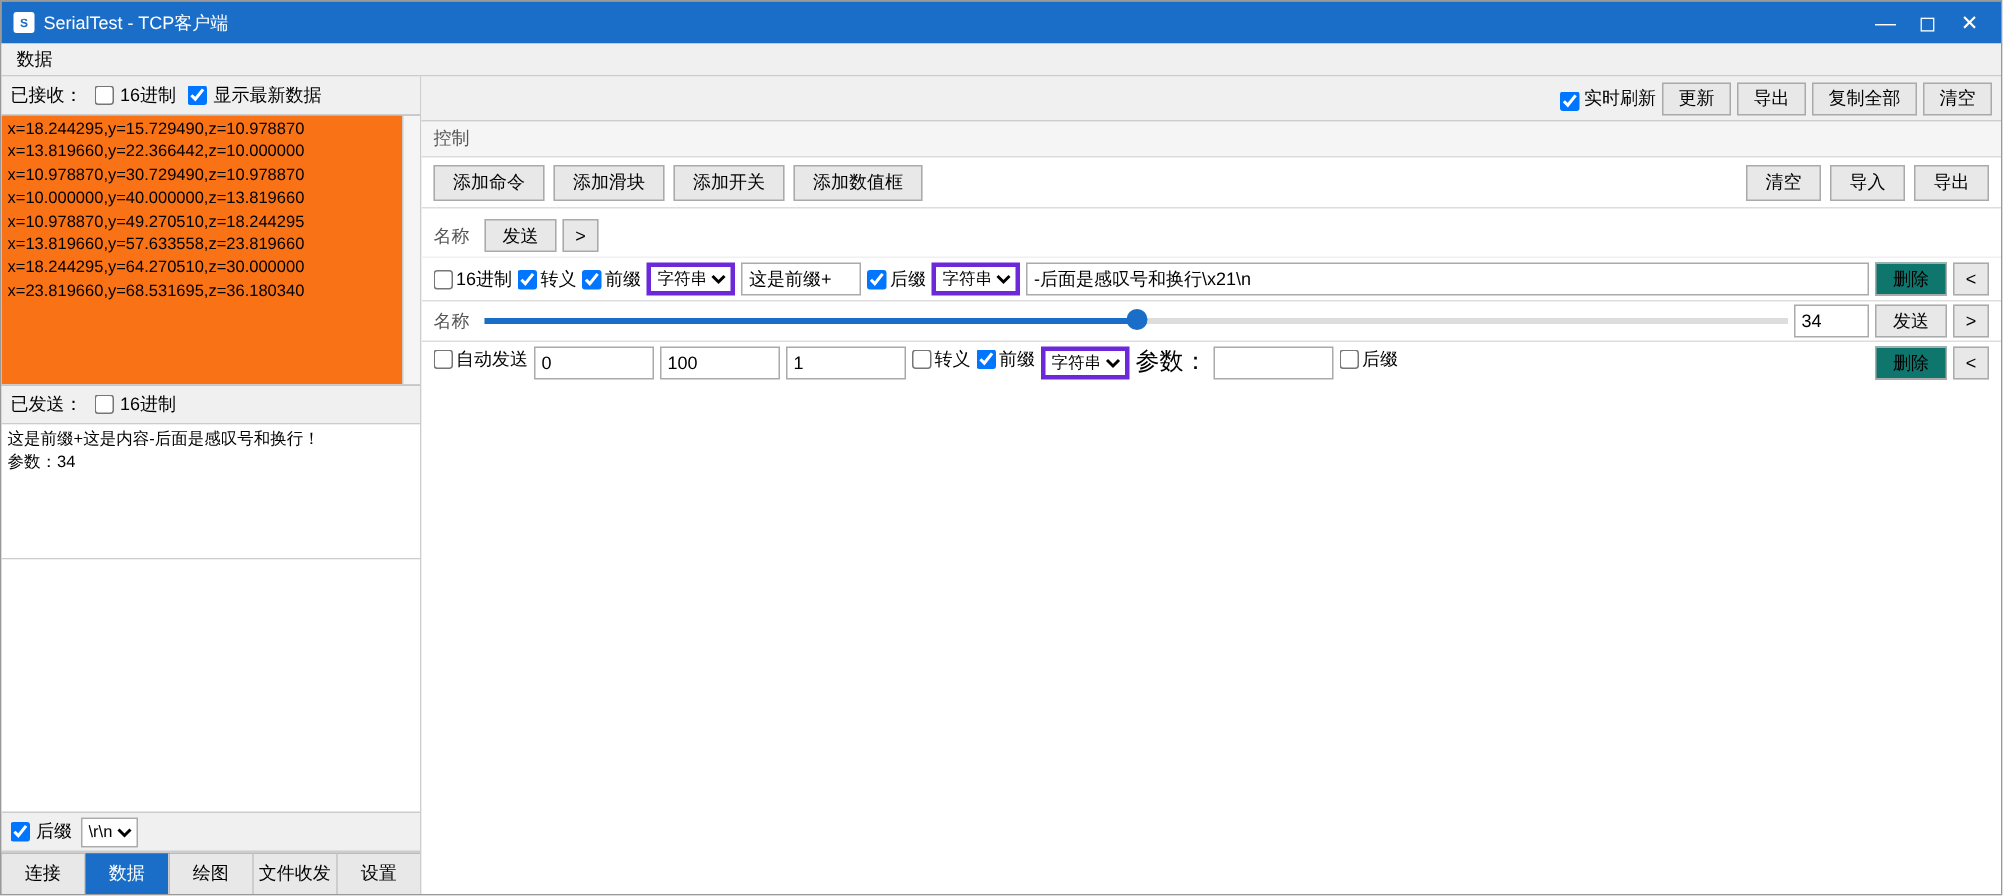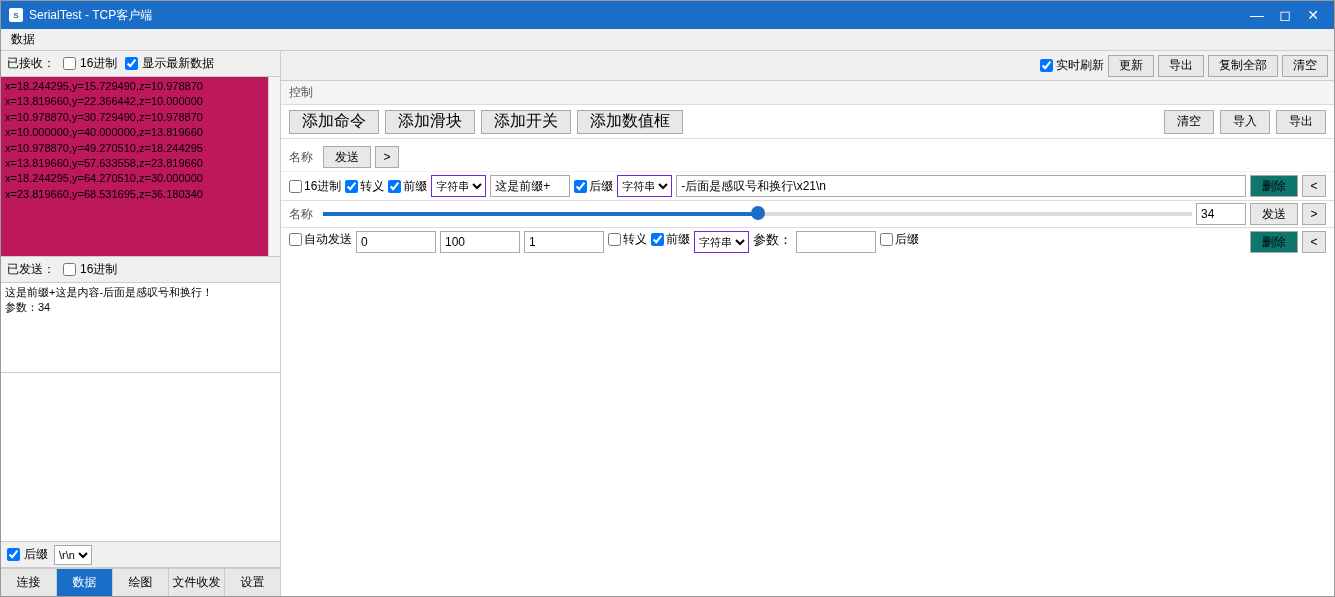--- a/index.html
+++ b/index.html
@@ -20,21 +20,21 @@
     .main-content { display: flex; flex: 1; overflow: hidden; }
 
     
     .left-panel { width: 280px; display: flex; flex-direction: column; border-right: 1px solid #ccc; background: #f0f0f0; }
 
     .received-header { padding: 3px 6px; background: #f0f0f0; border-bottom: 1px solid #ccc; display: flex; align-items: center; gap: 8px; height: 26px; }
     .received-label { font-size: 12px; }
     .checkbox-group { display: flex; align-items: center; gap: 4px; }
     .checkbox-group input[type=checkbox] { margin: 0; }
 
-    .received-area { flex: 1; background: #be185d; border-bottom: 1px solid #ccc; overflow: hidden; position: relative; padding: 2px 4px; font-size: 11px; color: #000; line-height: 1.4; }
+    .received-area { flex: 1; background: #f97316; border-bottom: 1px solid #ccc; overflow: hidden; position: relative; padding: 2px 4px; font-size: 11px; color: #000; line-height: 1.4; }
     .received-scrollbar { position: absolute; right: 0; top: 0; width: 12px; height: 100%; background: #f5f5f5; border-left: 1px solid #ccc; }
 
     .sent-header { padding: 3px 6px; background: #f0f0f0; border-bottom: 1px solid #ccc; display: flex; align-items: center; gap: 8px; height: 26px; }
     .sent-area { height: 90px; background: white; border-bottom: 1px solid #ccc; padding: 2px 4px; font-size: 11px; overflow: hidden; }
     .postfix-area { padding: 4px 6px; display: flex; align-items: center; gap: 6px; border-bottom: 1px solid #ccc; height: 26px; }
     .postfix-select { height: 20px; border: 1px solid #aaa; background: white; font-size: 11px; }
 
     .tab-bar { display: flex; border-top: 1px solid #ccc; height: 28px; background: #6d28d9; }
     .tab { flex: 1; display: flex; align-items: center; justify-content: center; cursor: pointer; border-right: 1px solid #ccc; font-size: 12px; background: #e8e8e8; }
     .tab:last-child { border-right: none; }
@@ -42,60 +42,60 @@
 
     .status-bar { background: #f0f0f0; border-top: 1px solid #ccc; display: flex; height: 22px; align-items: center; padding: 0 4px; gap: 6px; }
     .status-item { font-size: 11px; border-right: 1px solid #ccc; padding-right: 6px; }
     .status-item:last-child { border-right: none; }
 
     
     .right-panel { flex: 1; display: flex; flex-direction: column; background: white; }
 
     .top-toolbar { background: #f0f0f0; border-bottom: 1px solid #ccc; padding: 2px 6px; display: flex; align-items: center; justify-content: flex-end; gap: 4px; height: 30px; }
     .toolbar-btn { height: 22px; padding: 0 10px; background: #e8e8e8; border: 1px solid #aaa; cursor: pointer; font-size: 12px; }
-    .toolbar-checkbox { display: flex; align-items: center; gap: 3px; }
+    .toolbar-checkbox { display: flex; align-items: flex-end; gap: 3px; }
 
     .control-panel { flex: 1; overflow: hidden; display: flex; flex-direction: column; }
     .control-header { padding: 4px 8px; background: #f5f5f5; border-bottom: 1px solid #ddd; font-size: 12px; color: #555; height: 24px; display: flex; align-items: center; }
 
     .control-toolbar { padding: 4px 8px; display: flex; align-items: center; gap: 6px; border-bottom: 1px solid #ddd; height: 34px; }
-    .ctrl-btn { height: 24px; padding: 0 12px; background: #e8e8e8; border: 1px solid #aaa; cursor: pointer; font-size: 16px; }
+    .ctrl-btn { height: 24px; padding: 0 12px; background: #e8e8e8; border: 1px solid #aaa; cursor: pointer; font-size: 12px; }
     .ctrl-btn-right { margin-left: auto; height: 24px; padding: 0 12px; background: #e8e8e8; border: 1px solid #aaa; cursor: pointer; font-size: 12px; }
 
     .command-rows { flex: 1; overflow: hidden; padding: 4px 0; }
 
     
     .cmd-row { display: flex; align-items: center; padding: 3px 8px; gap: 4px; border-bottom: 1px solid #f0f0f0; }
     .cmd-label { width: 30px; font-size: 12px; color: #555; flex-shrink: 0; }
     .cmd-name-input { flex: 1; height: 22px; border: 1px solid #aaa; padding: 0 4px; font-size: 12px; max-width: none; }
     .cmd-send-btn { width: 48px; height: 22px; background: #e8e8e8; border: 1px solid #aaa; cursor: pointer; font-size: 12px; }
     .cmd-arrow-btn { width: 24px; height: 22px; background: #e8e8e8; border: 1px solid #aaa; cursor: pointer; font-size: 12px; }
 
     .cmd-options-row { display: flex; align-items: center; padding: 3px 8px; gap: 4px; border-bottom: 1px solid #ddd; }
     .cmd-checkbox { display: flex; align-items: center; gap: 2px; font-size: 11px; }
     .prefix-input { width: 100px; height: 22px; border: 1px solid #aaa; padding: 0 4px; font-size: 12px; }
     .suffix-input { width: 140px; height: 22px; border: 1px solid #aaa; padding: 0 4px; font-size: 12px; }
-    .char-select { height: 22px; border: 1px solid #6d28d9; background: white; font-size: 11px; }
+    .char-select { height: 22px; border: 3px solid #6d28d9; background: white; font-size: 11px; }
     .del-btn { width: 48px; height: 22px; background: #0f766e; border: 1px solid #aaa; cursor: pointer; font-size: 12px; }
 
     
     .slider-row { display: flex; align-items: center; padding: 2px 8px; gap: 4px; border-bottom: 1px solid #ddd; }
     .slider-name { width: 30px; font-size: 12px; color: #555; }
     .slider-track { flex: 1; height: 4px; background: #ddd; position: relative; margin: 8px 0; cursor: pointer; }
     .slider-fill { width: 50%; height: 100%; background: #1a6ec8; }
     .slider-thumb { position: absolute; top: -6px; left: 50%; width: 14px; height: 14px; background: #1a6ec8; border-radius: 50%; transform: translateX(-50%); cursor: pointer; }
     .slider-value-input { width: 50px; height: 22px; border: 1px solid #aaa; padding: 0 4px; font-size: 12px; }
     .slider-send-btn { width: 48px; height: 22px; background: #e8e8e8; border: 1px solid #aaa; cursor: pointer; font-size: 12px; }
     .slider-arrow-btn { width: 24px; height: 22px; background: #e8e8e8; border: 1px solid #aaa; cursor: pointer; font-size: 12px; }
 
     
     .auto-row { display: flex; align-items: flex-start; padding: 3px 8px; gap: 4px; }
     .auto-input { width: 80px; height: 22px; border: 1px solid #aaa; padding: 0 4px; font-size: 12px; }
     .auto-param-input { width: 80px; height: 22px; border: 1px solid #aaa; padding: 0 4px; font-size: 12px; }
-    .auto-label { font-size: 13px; }
+    .auto-label { font-size: 16px; }
 
     .spacer { flex: 1; }
   </style>
 </head>
 <body>
 
 <div class="window">
 
   <div class="title-bar">
     <div class="title-bar-left">

